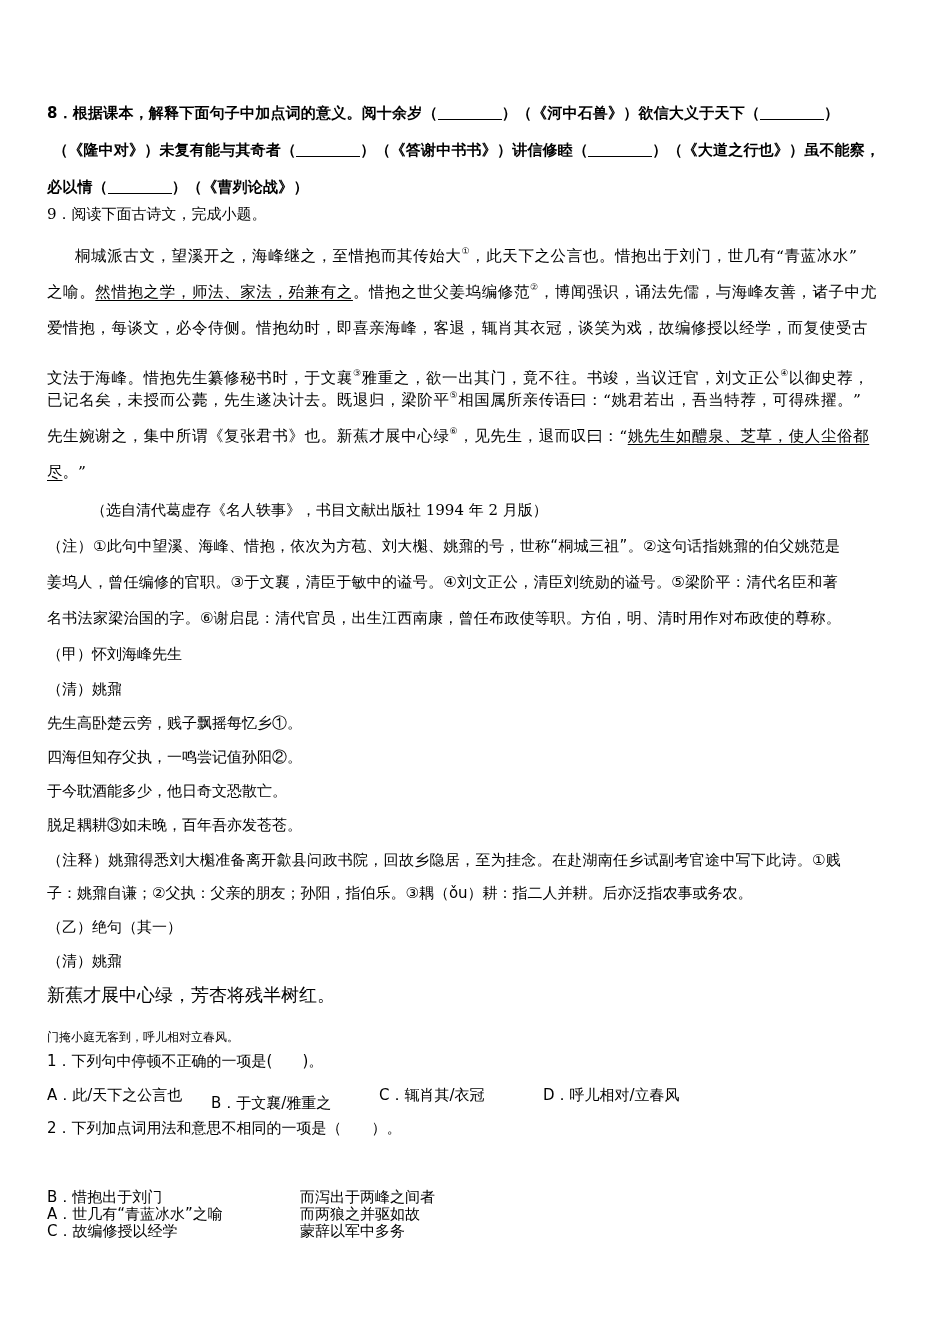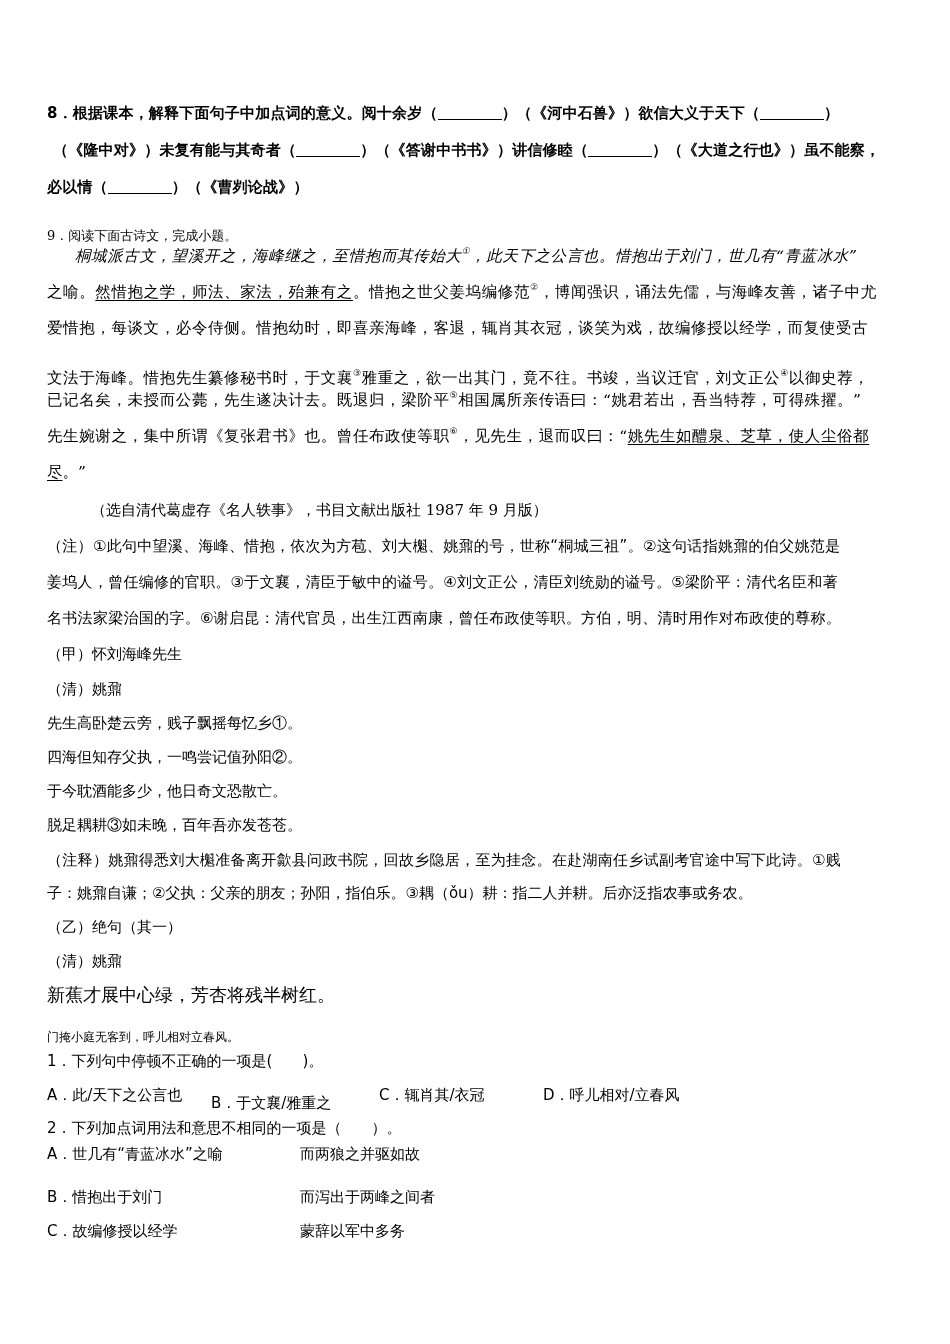--- a/index.html
+++ b/index.html
@@ -76,42 +76,42 @@
   <div class="line q8" style="top:103px;">
     <span>8．根据课本，解释下面句子中加点词的意义。阅十余岁（</span><span class="blank"></span><span>）（《河中石兽》）欲信大义于天下（</span><span class="blank"></span><span>）</span>
   </div>
   <div class="line q8" style="top:140px; left:6px;">
     <span>（《隆中对》）未复有能与其奇者（</span><span class="blank"></span><span>）（《答谢中书书》）讲信修睦（</span><span class="blank"></span><span>）（《大道之行也》）虽不能察，</span>
   </div>
   <div class="line q8" style="top:177px;">
     <span>必以情（</span><span class="blank"></span><span>）（《曹刿论战》）</span>
   </div>
 
-  <div class="line serif" style="top:226px; font-size:13px;">9．阅读下面古诗文，完成小题。</div>
+  <div class="line serif" style="top:204px; font-size:15px;">9．阅读下面古诗文，完成小题。</div>
 
-  <div class="line serif just indent" style="top:246px;font-style:italic;">
+  <div class="line serif just indent" style="top:246px;">
     <span>桐城派古文，望溪开之，海峰继之，至惜抱而其传始大</span><sup>①</sup><span>，此天下之公言也。惜抱出于刘门，世几有“青蓝冰水”</span>
   </div>
   <div class="line serif just" style="top:282px;text-align:right;">
     <span>之喻。</span><span class="u">然惜抱之学，师法、家法，殆兼有之</span><span>。惜抱之世父姜坞编修范</span><sup>②</sup><span>，博闻强识，诵法先儒，与海峰友善，诸子中尤</span>
   </div>
   <div class="line serif just" style="top:318px;">爱惜抱，每谈文，必令侍侧。惜抱幼时，即喜亲海峰，客退，辄肖其衣冠，谈笑为戏，故编修授以经学，而复使受古</div>
   <div class="line serif just" style="top:368px;">
     <span>文法于海峰。惜抱先生纂修秘书时，于文襄</span><sup>③</sup><span>雅重之，欲一出其门，竟不往。书竣，当议迁官，刘文正公</span><sup>④</sup><span>以御史荐，</span>
   </div>
   <div class="line serif just" style="top:390px;">
     <span>已记名矣，未授而公薨，先生遂决计去。既退归，梁阶平</span><sup>⑤</sup><span>相国属所亲传语曰：“姚君若出，吾当特荐，可得殊擢。”</span>
   </div>
   <div class="line serif just" style="top:426px;">
-    <span>先生婉谢之，集中所谓《复张君书》也。曾任布政使等职</span><sup>⑥</sup><span>，见先生，退而叹曰：“</span><span class="u">姚先生如醴泉、芝草，使人尘俗都</span>
+    <span>先生婉谢之，集中所谓《复张君书》也。新蕉才展中心绿</span><sup>⑥</sup><span>，见先生，退而叹曰：“</span><span class="u">姚先生如醴泉、芝草，使人尘俗都</span>
   </div>
   <div class="line serif" style="top:462px;">
     <span class="u">尽</span><span>。”</span>
   </div>
-  <div class="line serif indent2" style="top:500px; font-size:15px;">（选自清代葛虚存《名人轶事》，书目文献出版社 1987 年 9 月版）</div>
+  <div class="line serif indent2" style="top:500px; font-size:15px;">（选自清代葛虚存《名人轶事》，书目文献出版社 1994 年 2 月版）</div>
 
   <div class="line sans" style="top:536px; font-size:15px; letter-spacing:0.3px;">（注）①此句中望溪、海峰、惜抱，依次为方苞、刘大櫆、姚鼐的号，世称“桐城三祖”。②这句话指姚鼐的伯父姚范是</div>
   <div class="line sans" style="top:572px; font-size:15px; letter-spacing:0.3px;">姜坞人，曾任编修的官职。③于文襄，清臣于敏中的谥号。④刘文正公，清臣刘统勋的谥号。⑤梁阶平：清代名臣和著</div>
   <div class="line sans" style="top:608px; font-size:15px; letter-spacing:0.3px;">名书法家梁治国的字。⑥谢启昆：清代官员，出生江西南康，曾任布政使等职。方伯，明、清时用作对布政使的尊称。</div>
 
   <div class="line serif" style="top:644px; font-size:15px;">（甲）怀刘海峰先生</div>
   <div class="line serif" style="top:679px; font-size:15px;">（清）姚鼐</div>
   <div class="line serif" style="top:713px; font-size:15px;">先生高卧楚云旁，贱子飘摇每忆乡①。</div>
   <div class="line serif" style="top:747px; font-size:15px;">四海但知存父执，一鸣尝记值孙阳②。</div>
   <div class="line serif" style="top:781px; font-size:15px;">于今耽酒能多少，他日奇文恐散亡。</div>
@@ -126,21 +126,21 @@
 
   <div class="line sans" style="top:1051px; font-size:15px;">1．下列句中停顿不正确的一项是(　　)。</div>
   <div class="line sans" style="top:1085px; font-size:15px;">
     <span class="opt" style="position:absolute; left:0;">A．此/天下之公言也</span>
     <span class="opt" style="position:absolute; left:164px;margin-top:8px;">B．于文襄/雅重之</span>
     <span class="opt" style="position:absolute; left:332px;">C．辄肖其/衣冠</span>
     <span class="opt" style="position:absolute; left:496px;">D．呼儿相对/立春风</span>
   </div>
 
   <div class="line sans" style="top:1118px; font-size:15px;">2．下列加点词用法和意思不相同的一项是（　　）。</div>
-  <div class="line sans" style="top:1144px; font-size:15px;">
+  <div class="line sans" style="top:1204px; font-size:15px;">
     <span>A．世几有“青蓝冰水”之喻</span>
     <span class="col2">而两狼之并驱如故</span>
   </div>
   <div class="line sans" style="top:1187px; font-size:15px;">
     <span>B．惜抱出于刘门</span>
     <span class="col2">而泻出于两峰之间者</span>
   </div>
   <div class="line sans" style="top:1221px; font-size:15px;">
     <span>C．故编修授以经学</span>
     <span class="col2">蒙辞以军中多务</span>

